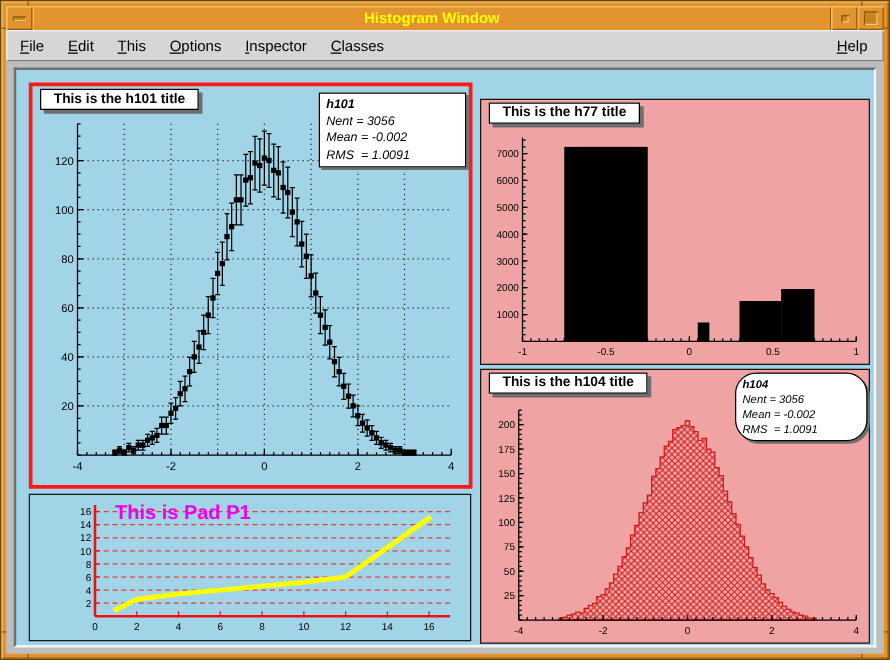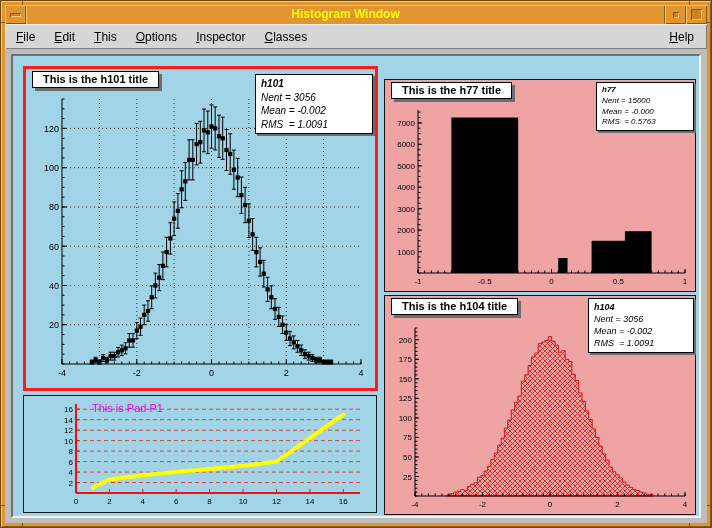--- a/index.html
+++ b/index.html
@@ -48,22 +48,22 @@
 
   .ptitle{position:absolute;top:2px;left:6px;height:15px;line-height:15px;background:#FFFFFF;
     border:1px solid #000;box-shadow:3px 3px 0 #6E6E6E;padding:0 10px;font-size:11px;
     font-weight:bold;color:#000;white-space:nowrap;z-index:3;cursor:move;}
   .stats{position:absolute;background:#FFFFFF;border:1px solid #000;box-shadow:2px 2px 0 #6E6E6E;
     z-index:3;padding:2px 5px;font-style:italic;color:#000;cursor:move;}
   .stats div{white-space:pre;line-height:1.35;}
   .stats .sname{font-weight:bold;}
   #stats-h101{top:5px;right:2px;font-size:10px;width:106px;}
   #stats-h77{top:2px;right:1px;font-size:8px;width:86px;}
-  #stats-h104{top:2px;right:1px;font-size:9px;width:94px;}
-  .p1-title{position:absolute;left:68px;top:6px;color:#EE00EE;font-weight:normal;font-size:11px;z-index:3;white-space:nowrap;}
+  #stats-h104{top:2px;right:1px;font-size:9px;width:94px;border-radius:17px;}
+  .p1-title{position:absolute;left:68px;top:6px;color:#EE00EE;font-weight:bold;font-size:16px;z-index:3;white-space:nowrap;}
 </style>
 </head>
 <body>
 
 <div id="window">
 
   <div class="notch" style="left:21px;top:0;width:1px;height:4px;"></div>
   <div class="notch" style="right:21px;top:0;width:1px;height:4px;"></div>
   <div class="notch" style="left:21px;bottom:0;width:1px;height:4px;"></div>
   <div class="notch" style="right:21px;bottom:0;width:1px;height:4px;"></div>
@@ -577,26 +577,20 @@
               <line x1="33" y1="107.2" x2="37" y2="107.2" stroke="#000" stroke-width="1"></line>
               <text x="30" y="110.3" font-size="8" text-anchor="end" fill="#000">4000</text>
               <line x1="33" y1="85.8" x2="37" y2="85.8" stroke="#000" stroke-width="1"></line>
               <text x="30" y="88.8" font-size="8" text-anchor="end" fill="#000">5000</text>
               <line x1="33" y1="64.3" x2="37" y2="64.3" stroke="#000" stroke-width="1"></line>
               <text x="30" y="67.4" font-size="8" text-anchor="end" fill="#000">6000</text>
               <line x1="33" y1="42.9" x2="37" y2="42.9" stroke="#000" stroke-width="1"></line>
               <text x="30" y="45.9" font-size="8" text-anchor="end" fill="#000">7000</text>
             </svg></div>
         <div class="ptitle">This is the h77 title</div>
-        <div class="stats" id="stats-h77">
-          <div class="sname">h77</div>
-          <div class="sline">Nent = 15000</div>
-          <div class="sline">Mean = -0.000</div>
-          <div class="sline">RMS  = 0.5763</div>
-        </div>
       </div>
 
       <div class="pad" id="pad-h104">
         <div class="chart"><svg width="310" height="218" viewBox="0 0 310 218">
               <defs>
                 <pattern id="hatch-h104" width="5" height="5" patternUnits="userSpaceOnUse">
                   <path d="M0 5 L5 0 M0 0 L5 5" stroke="#D01818" stroke-width="0.8" fill="none"></path>
                 </pattern>
               </defs>
               <path d="M62.1 200 L62.1 198.4 L65.4 198.4 L65.4 197.7 L68.8 197.7 L68.8 196.1 L72.2 196.1 L72.2 195.3 L75.6 195.3 L75.6 193.7 L78.9 193.7 L78.9 194.5 L82.3 194.5 L82.3 190.6 L85.7 190.6 L85.7 188.3 L89.1 188.3 L89.1 186.7 L92.4 186.7 L92.4 181.2 L95.8 181.2 L95.8 179.7 L99.2 179.7 L99.2 175.0 L102.6 175.0 L102.6 170.3 L105.9 170.3 L105.9 163.3 L109.3 163.3 L109.3 157.0 L112.7 157.0 L112.7 149.2 L116.1 149.2 L116.1 142.2 L119.4 142.2 L119.4 132.0 L122.8 132.0 L122.8 124.2 L126.2 124.2 L126.2 114.0 L129.6 114.0 L129.6 106.2 L132.9 106.2 L132.9 100.0 L136.3 100.0 L136.3 85.1 L139.7 85.1 L139.7 78.9 L143.1 78.9 L143.1 69.5 L146.4 69.5 L146.4 60.9 L149.8 60.9 L149.8 57.0 L153.2 57.0 L153.2 47.6 L156.6 47.6 L156.6 46.1 L159.9 46.1 L159.9 44.5 L163.3 44.5 L163.3 40.6 L166.7 40.6 L166.7 45.3 L170.1 45.3 L170.1 49.2 L173.4 49.2 L173.4 56.2 L176.8 56.2 L176.8 54.7 L180.2 54.7 L180.2 63.3 L183.6 63.3 L183.6 65.6 L186.9 65.6 L186.9 78.1 L190.3 78.1 L190.3 84.4 L193.7 84.4 L193.7 96.9 L197.1 96.9 L197.1 105.5 L200.4 105.5 L200.4 114.8 L203.8 114.8 L203.8 123.4 L207.2 123.4 L207.2 132.8 L210.6 132.8 L210.6 141.4 L213.9 141.4 L213.9 150.0 L217.3 150.0 L217.3 157.8 L220.7 157.8 L220.7 164.1 L224.1 164.1 L224.1 171.1 L227.4 171.1 L227.4 175.8 L230.8 175.8 L230.8 178.9 L234.2 178.9 L234.2 182.0 L237.6 182.0 L237.6 185.9 L240.9 185.9 L240.9 189.1 L244.3 189.1 L244.3 191.4 L247.7 191.4 L247.7 193.7 L251.1 193.7 L251.1 194.5 L254.4 194.5 L254.4 196.1 L257.8 196.1 L257.8 196.9 L261.2 196.9 L261.2 198.4 L264.6 198.4 L264.6 198.4 L267.9 198.4 L267.9 200 Z" fill="url(#hatch-h104)" stroke="#D01818" stroke-width="1"></path>

